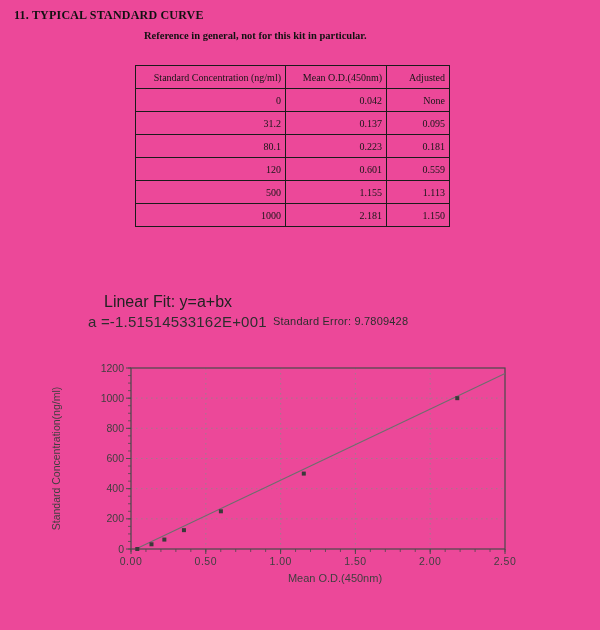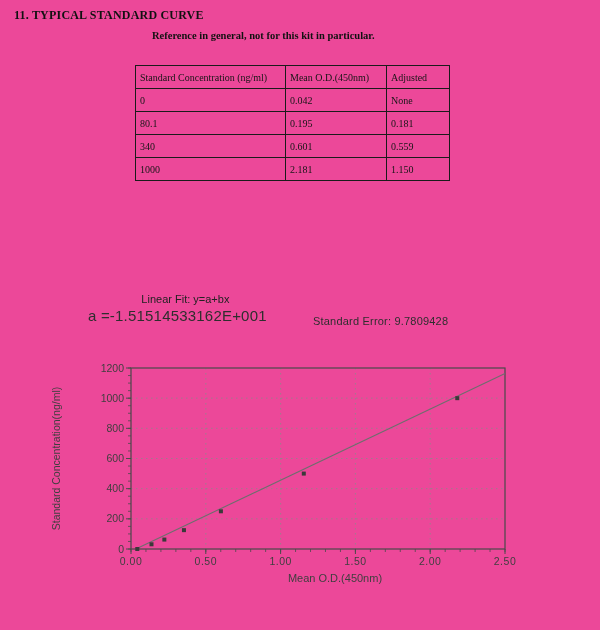--- a/index.html
+++ b/index.html
@@ -9,50 +9,50 @@
     background:#ec4899;
     font-family:"Liberation Serif", serif;
     color:#111;
     overflow:hidden;
   }
   .section-title{
     position:absolute;left:14px;top:8px;
     font-size:12px;font-weight:bold;letter-spacing:.2px;
   }
   .kit-note{
-    position:absolute;left:152px;top:30px;
+    position:absolute;left:144px;top:30px;
     font-size:10.5px;font-weight:bold;
   }
   table.std{
     position:absolute;left:135px;top:65px;
     border-collapse:collapse;
     font-size:10px;
     table-layout:fixed;
   }
   table.std td,table.std th{
     border:1px solid #1b1b1b;
-    text-align:left;vertical-align:middle;
+    text-align:right;vertical-align:middle;
     height:22px;padding:0 4px;
     font-weight:normal;
     color:#161616;
   }
   .col-conc{width:150px;}
   .col-od{width:101px;}
   .col-adj{width:63px;}
   .fitblock{
     position:absolute;left:88px;top:293px;
     font-family:"Liberation Sans", sans-serif;
     color:#2e2e2e;
   }
-  .fit-title{font-size:11px;margin:0 0 4px 16px;color:#222;text-align:center;}
+  .fit-title{font-size:16px;margin:0 0 4px 16px;color:#222;}
   .fit-line{font-size:15px;line-height:14px;letter-spacing:.2px;}
   .fitstats{
     position:absolute;left:273px;top:314px;
     font-family:"Liberation Sans", sans-serif;
-    font-size:11px;line-height:14px;color:#2e2e2e;letter-spacing:.2px;margin-left:40px;
+    font-size:11px;line-height:14px;color:#2e2e2e;letter-spacing:.2px;
   }
   #chart{position:absolute;left:0;top:352px;width:600px;height:258px;}
   svg text{
     font-family:"Liberation Sans", sans-serif;
     fill:#3f3f3f;
   }
 </style>
 </head>
 <body>
 
@@ -73,28 +73,38 @@
       <th>Standard Concentration (ng/ml)</th>
       <th>Mean O.D.(450nm)</th>
       <th>Adjusted</th>
     </tr>
     <tr>
       <td>0</td>
       <td>0.042</td>
       <td>None</td>
     </tr>
     <tr>
+      <td>31.2</td>
+      <td>0.137</td>
+      <td>0.095</td>
+    </tr>
+    <tr>
       <td>80.1</td>
-      <td>0.195</td>
+      <td>0.223</td>
       <td>0.181</td>
     </tr>
     <tr>
-      <td>340</td>
+      <td>120</td>
       <td>0.601</td>
       <td>0.559</td>
+    </tr>
+    <tr>
+      <td>500</td>
+      <td>1.155</td>
+      <td>1.113</td>
     </tr>
     <tr>
       <td>1000</td>
       <td>2.181</td>
       <td>1.150</td>
     </tr>
   </tbody>
     </table>
 
   <div class="fitblock">

